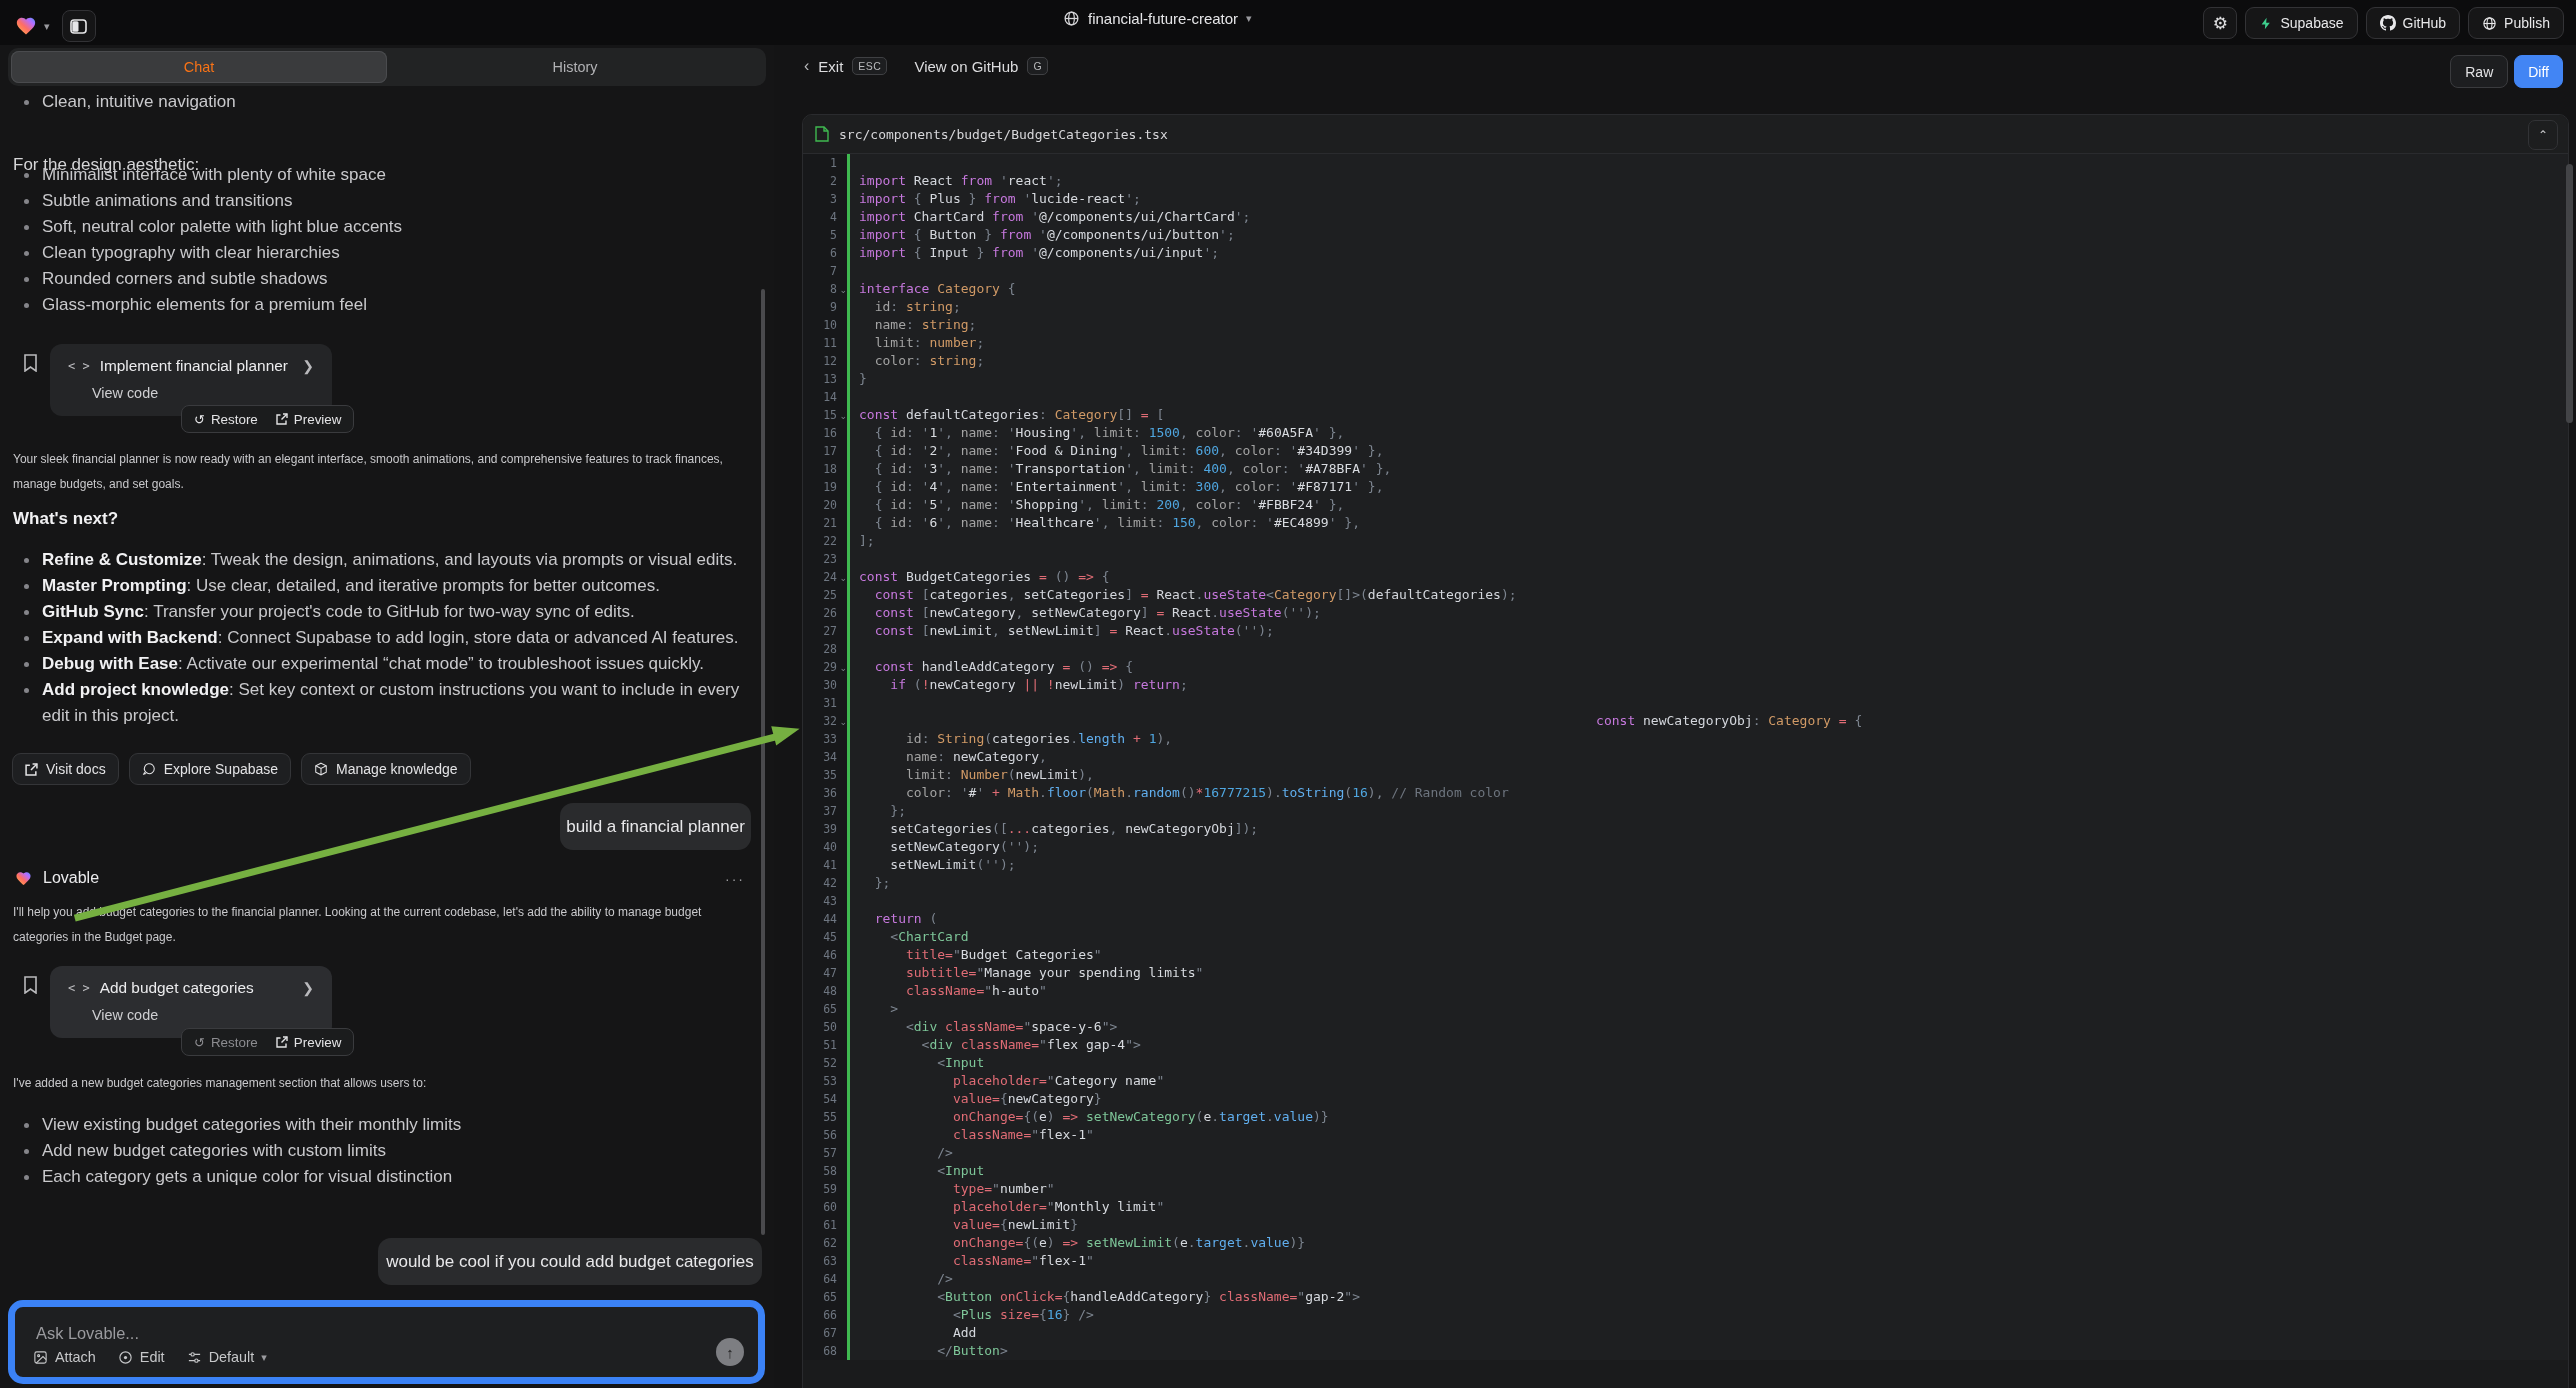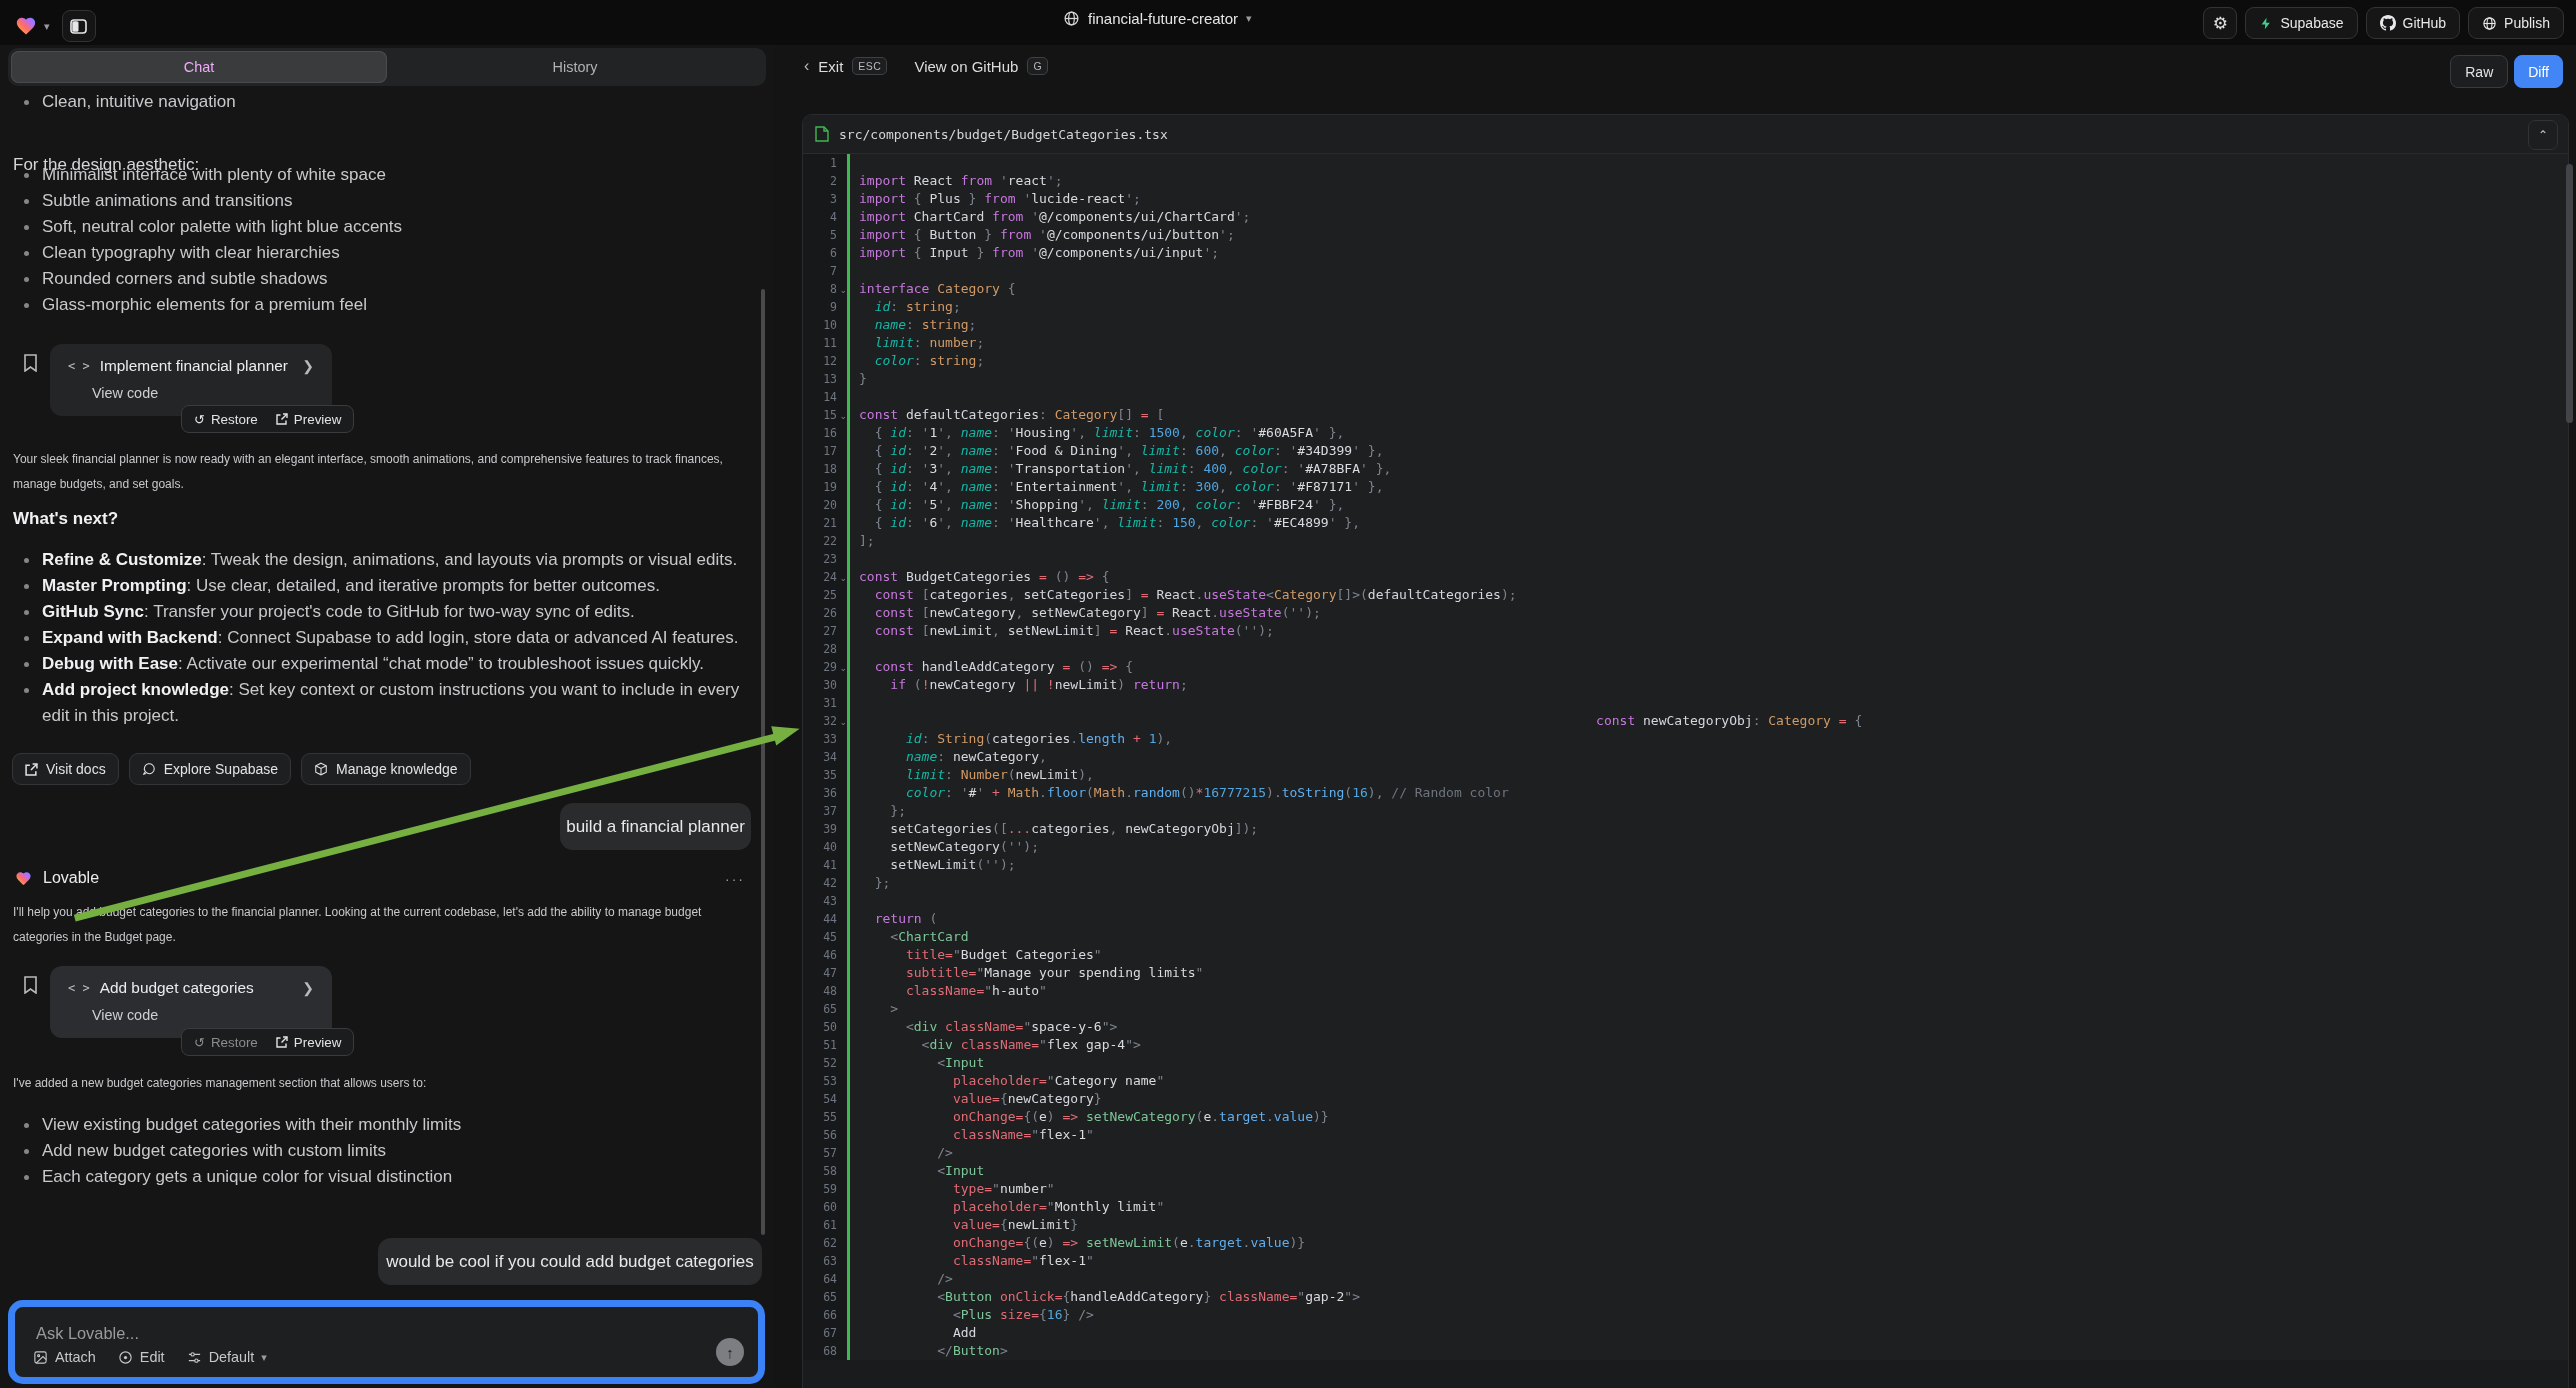--- a/index.html
+++ b/index.html
@@ -19,21 +19,21 @@
             border:1px solid #333336;border-radius:9px;background:#161617;color:#e8e8ea;
             font-size:14px;cursor:pointer;}
   .chev{color:#9a9a9e;font-size:11px;}
 
   
   #chat{left:0;top:45px;width:774px;height:1343px;background:#151516;border-right:1px solid #232326;}
   #tabs{left:8px;top:3px;width:758px;height:38px;background:#222324;border-radius:10px;
         display:flex;padding:3px;box-sizing:border-box;}
   .tab{flex:1;display:flex;align-items:center;justify-content:center;font-size:14.4px;
        color:#b2b2b5;border-radius:8px;cursor:pointer;}
-  .tab.active{background:#3a3b3d;color:#f0abfc;box-shadow:0 0 0 1px #4a4b4e inset;text-align:right;}
+  .tab.active{background:#3a3b3d;color:#f97316;box-shadow:0 0 0 1px #4a4b4e inset;text-align:right;}
 
   .bi{display:flex;line-height:26px;}
   .dot{width:5px;height:5px;border-radius:50%;background:#85858a;margin:11px 13px 0 24px;flex:none;}
   .bi-text{font-size:17px;color:#c9c9cc;}
   .bi-text b{color:#f1f1f3;font-weight:bold;}
   .para{font-size:12px;line-height:25.4px;color:#c9c9cc;width:742px;left:13px;}
   .hdg{font-size:17px;color:#d6d6d8;left:13px;}
   .bold-hdg{font-weight:bold;color:#f1f1f3;}
 
   .ver-card{width:282px;height:72px;background:#242527;border-radius:12px;cursor:pointer;}
@@ -91,21 +91,21 @@
   #code-lines{position:absolute;left:0;top:39px;width:100%;}
   .c-row{display:flex;height:18px;}
   .c-gut{width:44px;flex:none;background:#17181a;position:relative;}
   .c-num{position:absolute;right:10px;top:0;line-height:18px;font-family:"DejaVu Sans Mono",monospace;
          font-size:11.5px;color:#6e7681;}
   .c-caret{position:absolute;right:0px;top:1px;font-size:9px;color:#7a8188;line-height:18px;}
   .c-line{flex:1;border-left:3px solid #3fb950;background:#1e1f21;white-space:pre;
           font-family:"DejaVu Sans Mono",monospace;font-size:13px;line-height:18px;
           padding-left:9px;color:#d4d7dd;}
   .tk-k{color:#c678dd;} .tk-p{color:#d4d7dd;} .tk-t{color:#d19a66;} .tk-d{color:#7d8590;}
-  .tk-o{color:#e06c75;} .tk-n{color:#4fa6e0;} .tk-s{color:#d8dbe0;} .tk-u{color:#14b8a6;font-style:italic;}
+  .tk-o{color:#e06c75;} .tk-n{color:#4fa6e0;} .tk-s{color:#d8dbe0;} .tk-u{color:#a3a3a3;}
   .tk-f{color:#61afef;} .tk-g{color:#7ec699;} .tk-a{color:#e06c75;} .tk-c{color:#6d747e;}
   #code-scrollbar{right:3px;top:119px;width:7px;height:259px;background:#434447;border-radius:4px;}
 
   #arrow-overlay{left:0;top:0;width:2576px;height:1388px;pointer-events:none;z-index:50;}
 </style>
 </head>
 <body>
 
 <div id="root">
 

